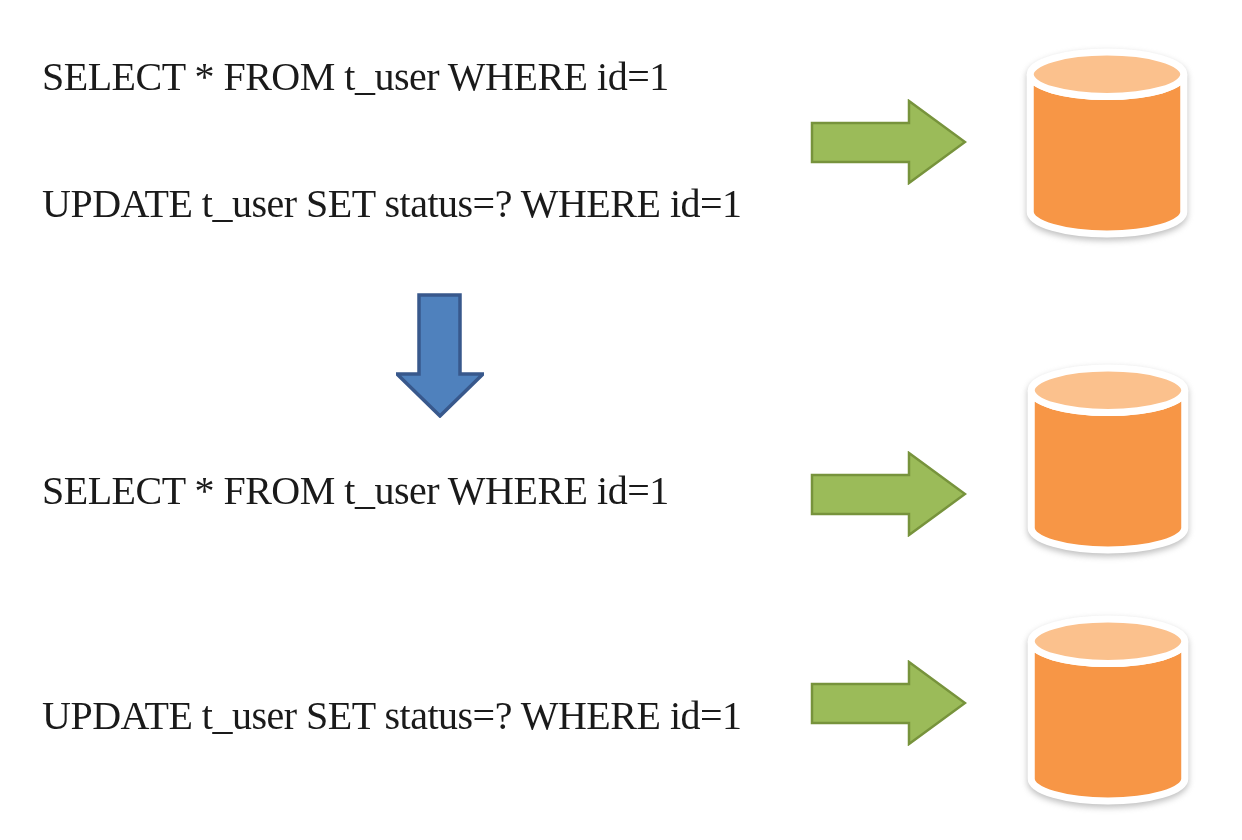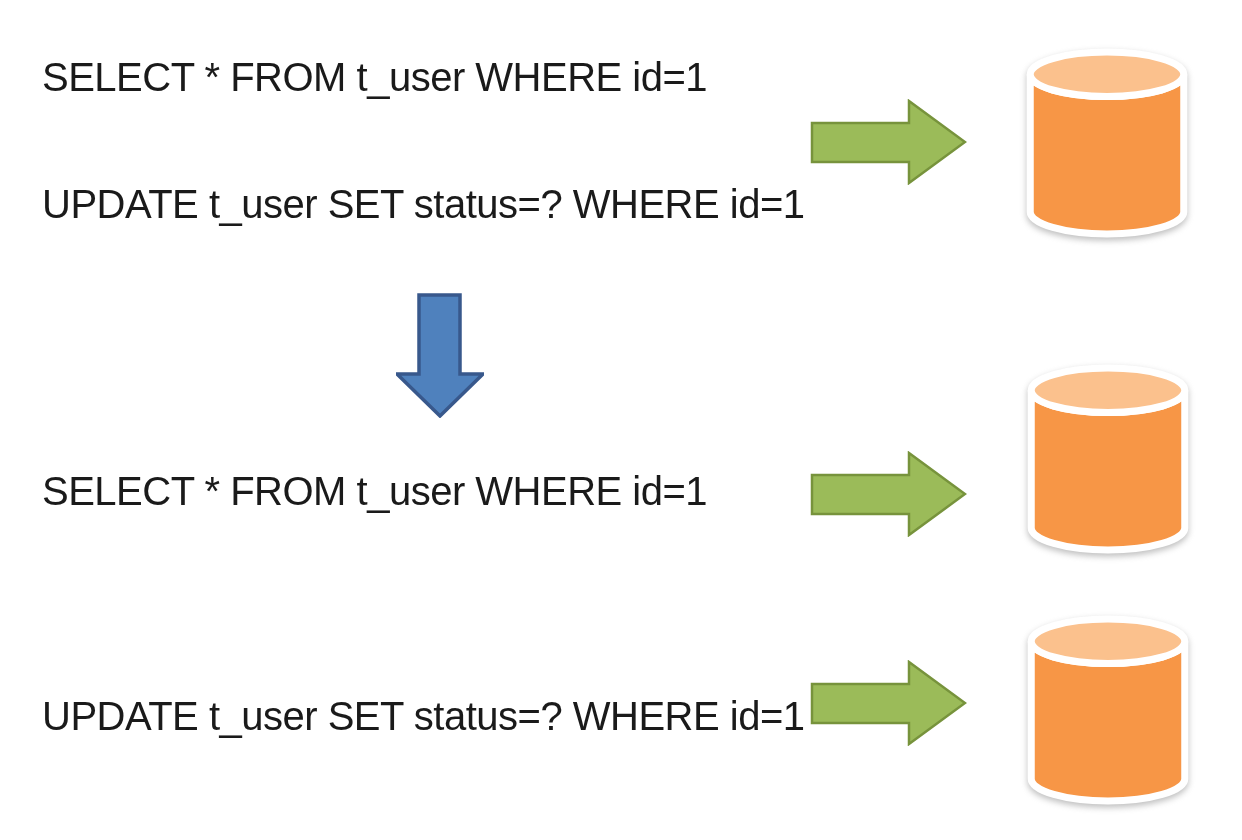--- a/index.html
+++ b/index.html
@@ -2,21 +2,21 @@
 <html><head>
 <meta charset="utf-8">
 <style>
   html,body{margin:0;padding:0;background:#ffffff;}
   .stage{
     position:relative;
     width:1242px;
     height:840px;
     background:#ffffff;
     overflow:hidden;
-    font-family:Liberation Sans, sans-serif;
+    font-family:Liberation Serif, serif;
   }
   .sql{
     position:absolute;
     left:42px;
     font-size:40px;
     line-height:48px;
     color:#1a1a1a;
     white-space:nowrap;
     letter-spacing:-0.5px;
   }

